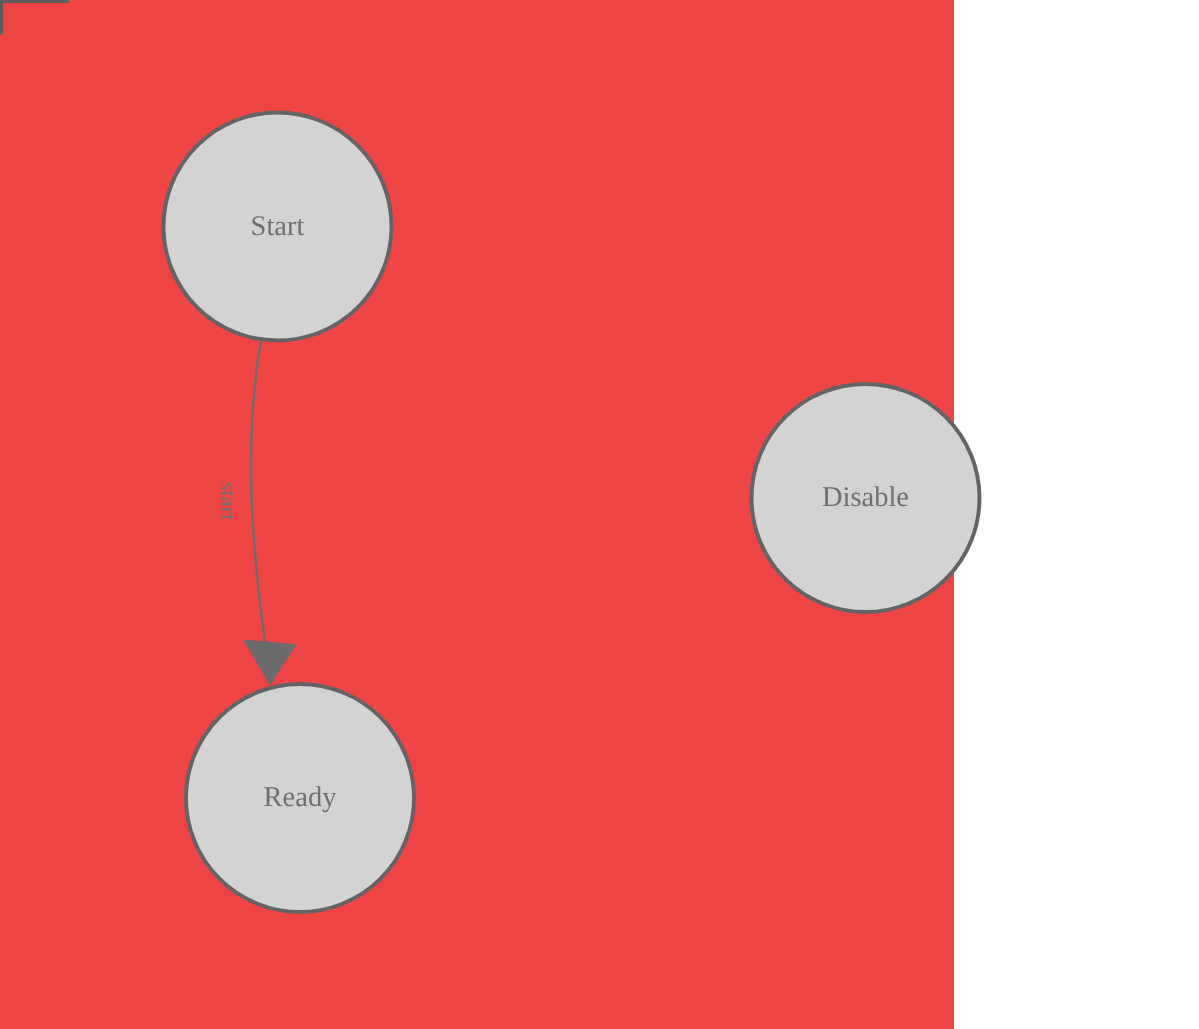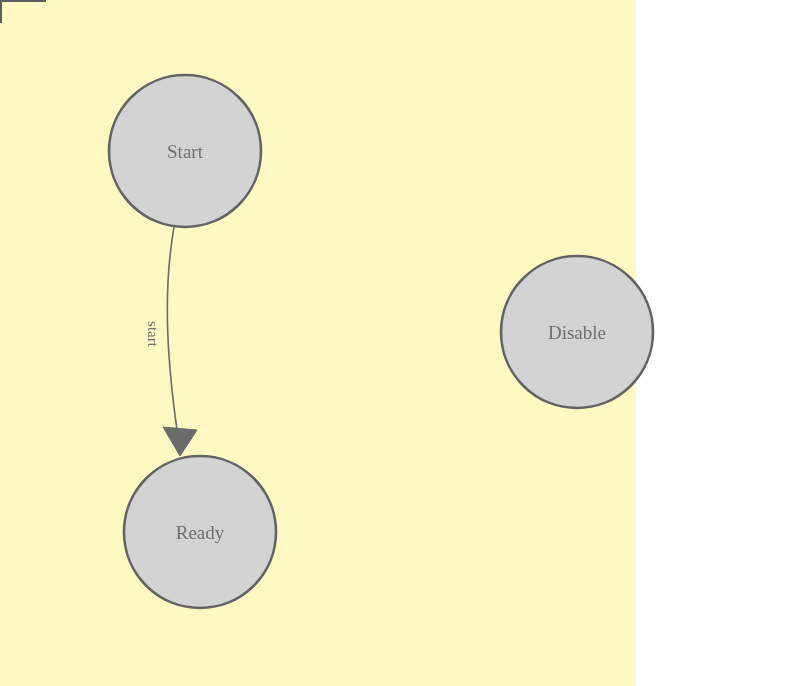--- a/index.html
+++ b/index.html
@@ -11,21 +11,21 @@
   body {
     width: 799px;
     height: 686px;
     overflow: hidden;
     font-family: "Liberation Serif", "DejaVu Serif", serif;
   }
   #canvas {
     position: relative;
     width: 636px;
     height: 686px;
-    background: #fef9c3;
+    background: #ef4444;
   }
   #diagram-svg {
     position: absolute;
     left: 0;
     top: 0;
     width: 799px;
     height: 686px;
   }
   .node-label {
     font-family: "Liberation Serif", "DejaVu Serif", serif;

